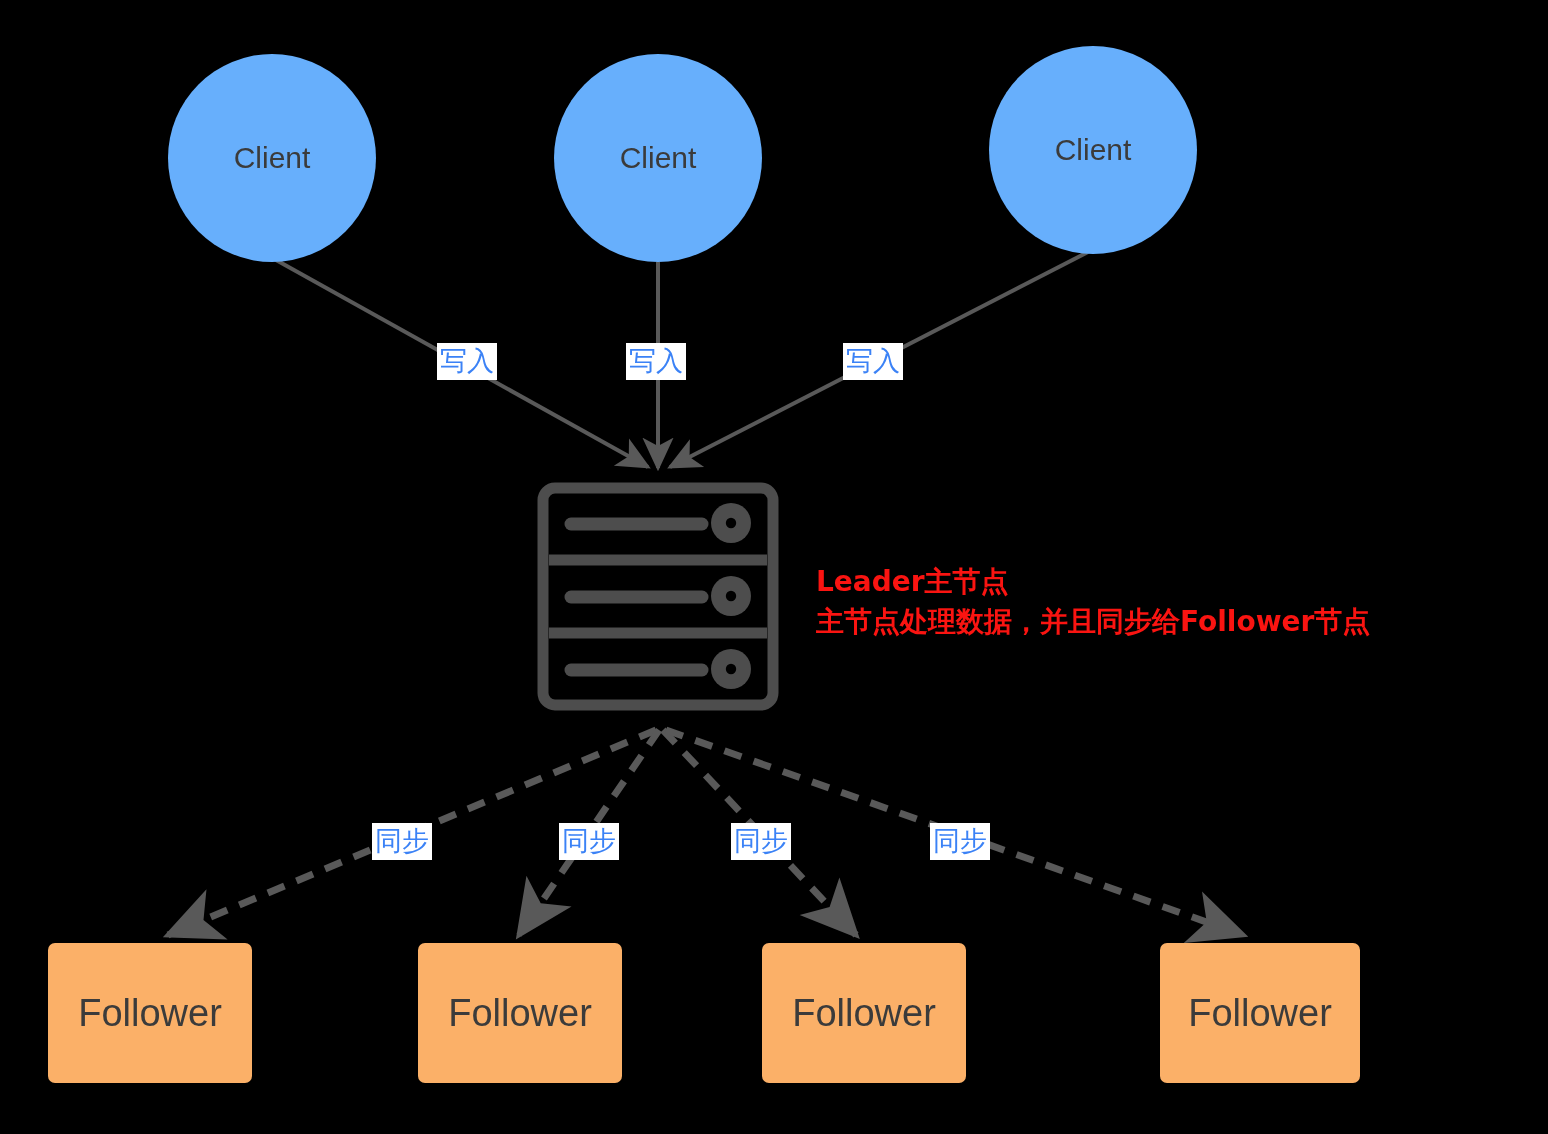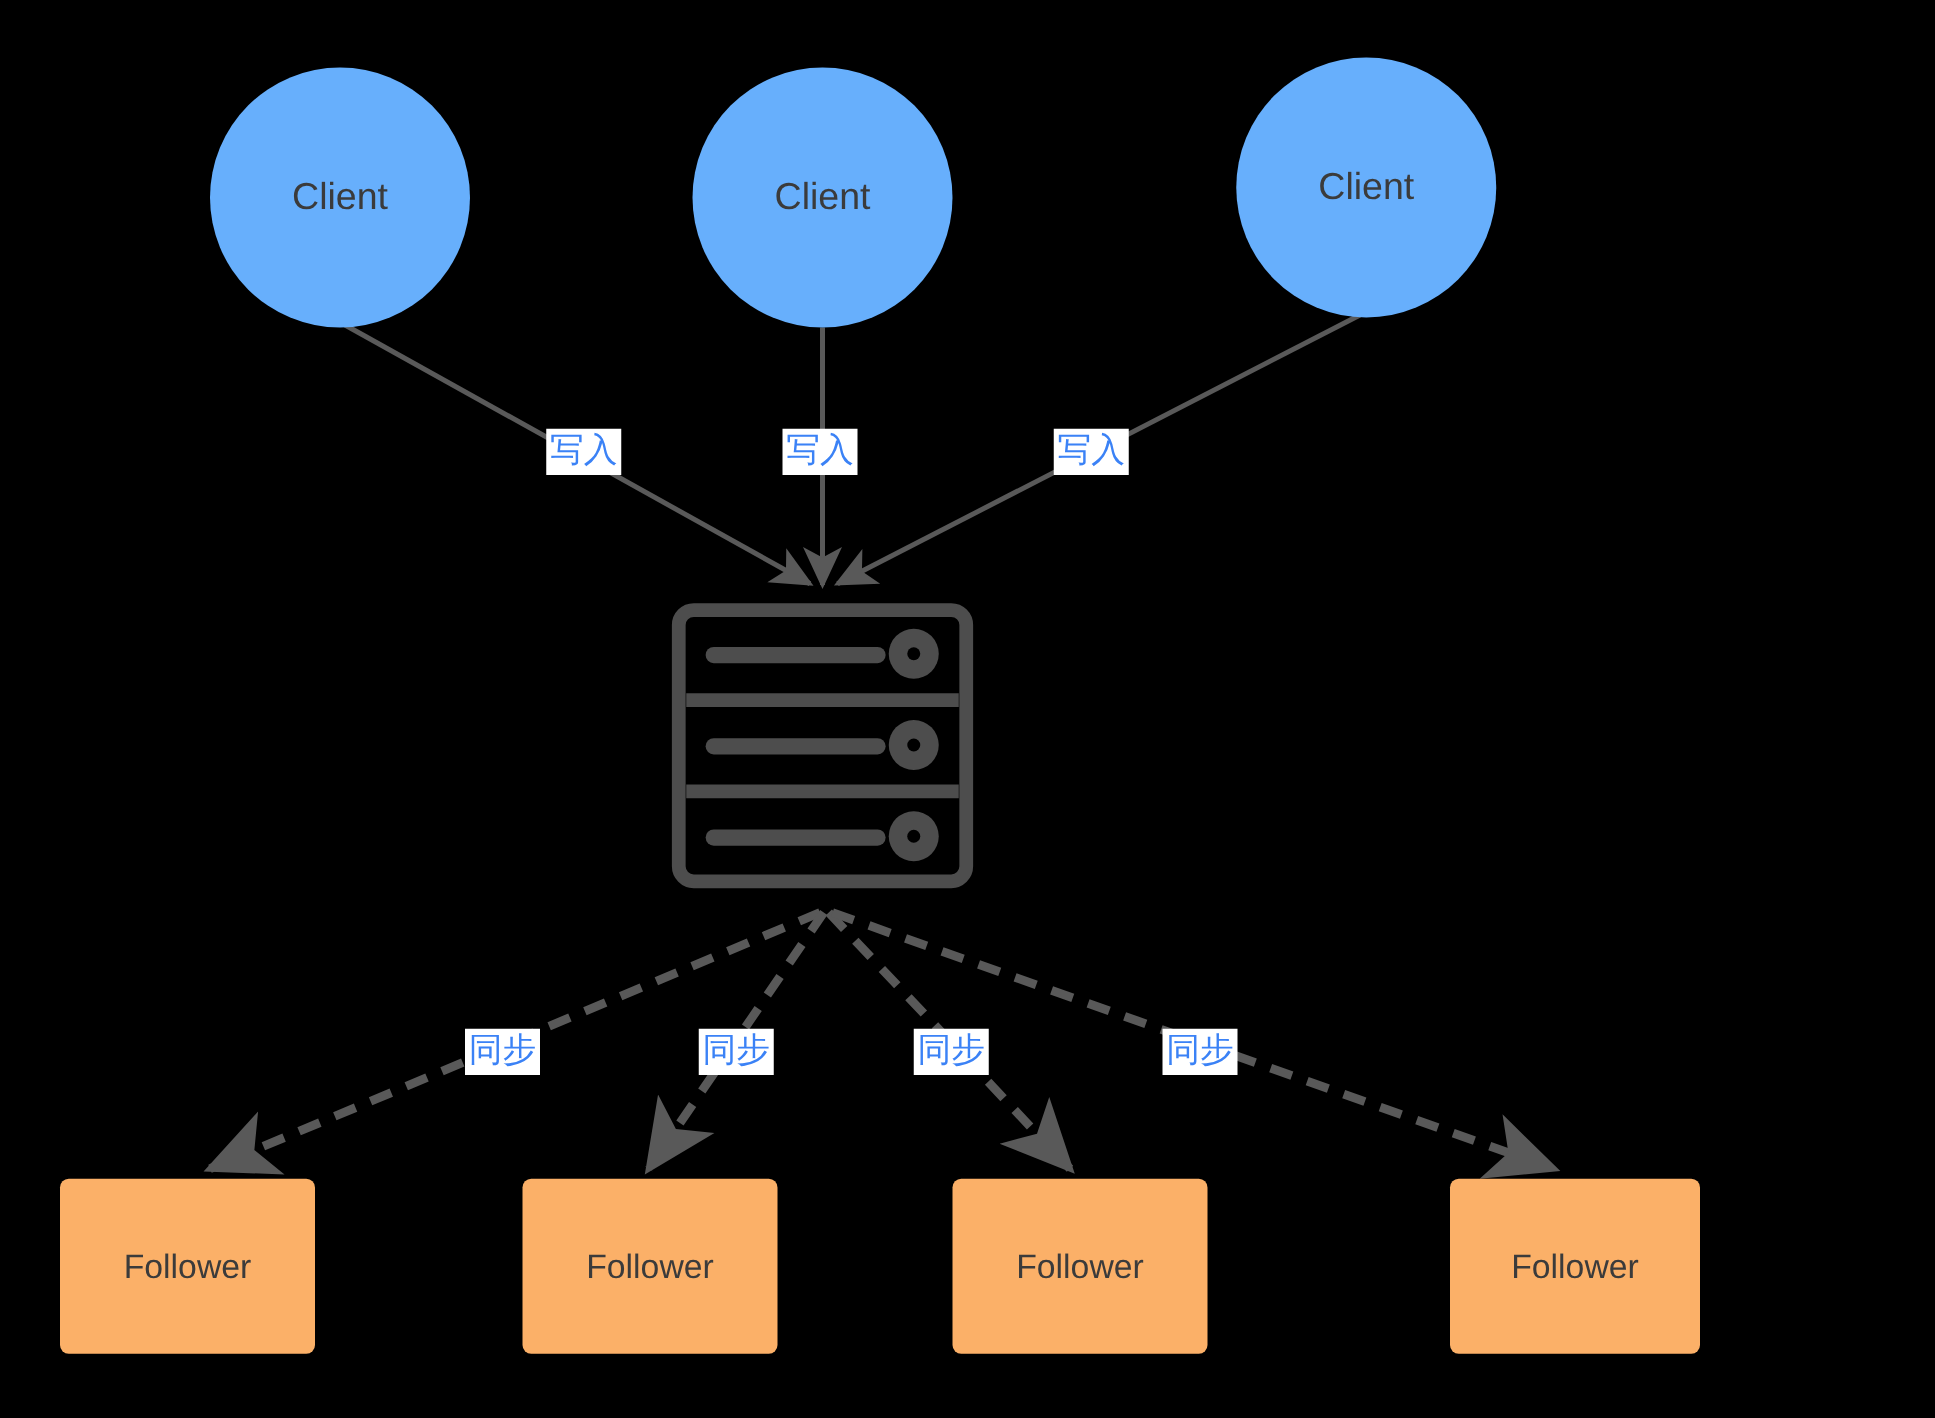--- a/index.html
+++ b/index.html
@@ -38,21 +38,21 @@
   .follower-node {
     position: absolute;
     background: #FBB068;
     border-radius: 7px;
     display: flex;
     align-items: center;
     justify-content: center;
   }
   .follower-node .follower-text {
     color: #3b3b3b;
-    font-size: 27px;
+    font-size: 38px;
     font-family: "Liberation Sans", "DejaVu Sans", sans-serif;
   }
   .edge-label {
     position: absolute;
     background: #ffffff;
     color: #3b82f6;
     font-size: 27px;
     line-height: 1.28;
     padding: 1px 3px;
     font-family: "DejaVu Sans", "Liberation Sans", sans-serif;
@@ -122,20 +122,24 @@
     <span class="client-text">Client</span>
   </div>
   <div class="client-node" style="left:989px; top:46px; width:208px; height:208px;">
     <span class="client-text">Client</span>
   </div>
 
   <div class="edge-label" style="left:437px; top:343px;">写入</div>
   <div class="edge-label" style="left:626px; top:343px;">写入</div>
   <div class="edge-label" style="left:843px; top:343px;">写入</div>
 
+  <div class="annotation" style="left:816px; top:562px;">
+    <span class="annotation-line">Leader主节点</span>
+    <span class="annotation-line">主节点处理数据，并且同步给Follower节点</span>
+  </div>
 
   <div class="edge-label" style="left:372px; top:823px;">同步</div>
   <div class="edge-label" style="left:559px; top:823px;">同步</div>
   <div class="edge-label" style="left:731px; top:823px;">同步</div>
   <div class="edge-label" style="left:930px; top:823px;">同步</div>
 
   <div class="follower-node" style="left:48px; top:943px; width:204px; height:140px;">
     <span class="follower-text">Follower</span>
   </div>
   <div class="follower-node" style="left:418px; top:943px; width:204px; height:140px;">

